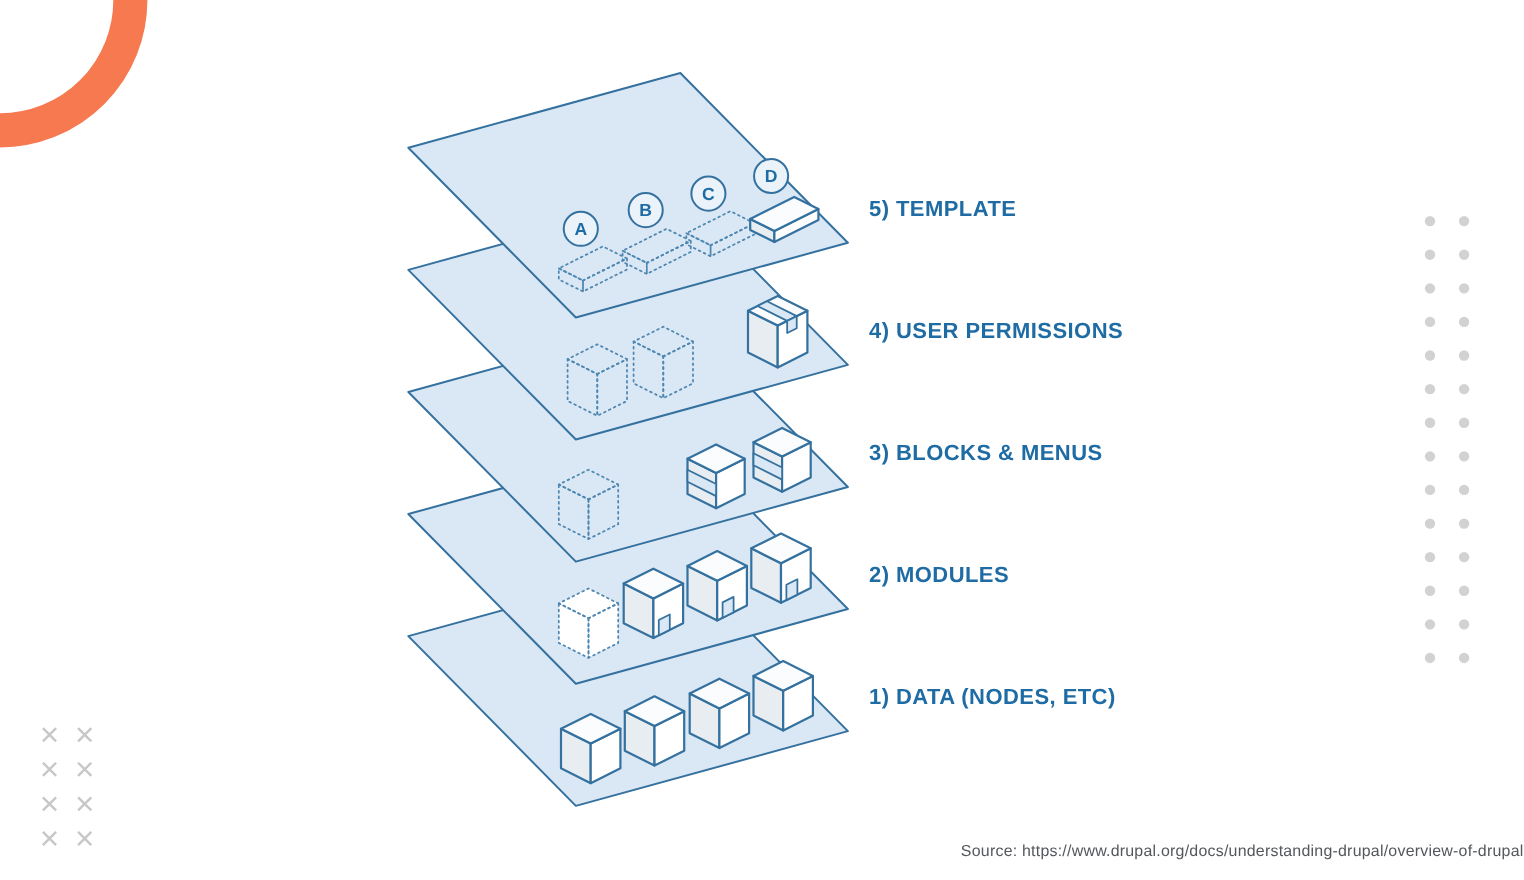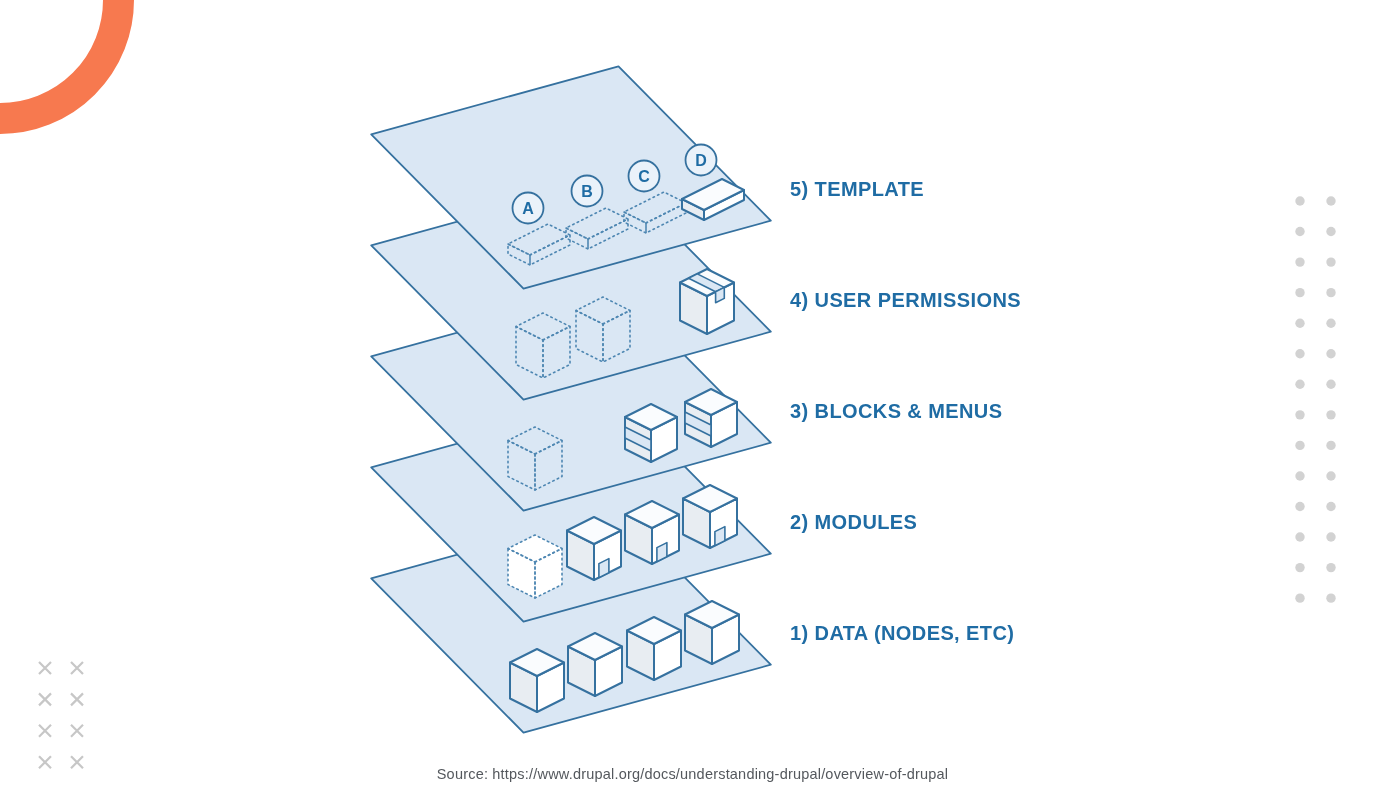--- a/index.html
+++ b/index.html
@@ -14,21 +14,21 @@
   .layer-label {
     font: 700 20px "Liberation Sans", sans-serif;
     letter-spacing: 0.4px;
   }
   .marker-letter {
     font: 700 16px "Liberation Sans", sans-serif;
     text-anchor: middle;
   }
   #source {
     position: absolute; left: 0; top: 766px; width: 100%;
-    text-align: center;
+    text-align: right;
     font-size: 14.5px;
     color: #54585d;
     letter-spacing: 0.2px;
   }
 </style>
 </head>
 <body>
 
 <div id="stage">
   <svg id="scene" width="1385" height="800" viewBox="0 0 1385 800">

